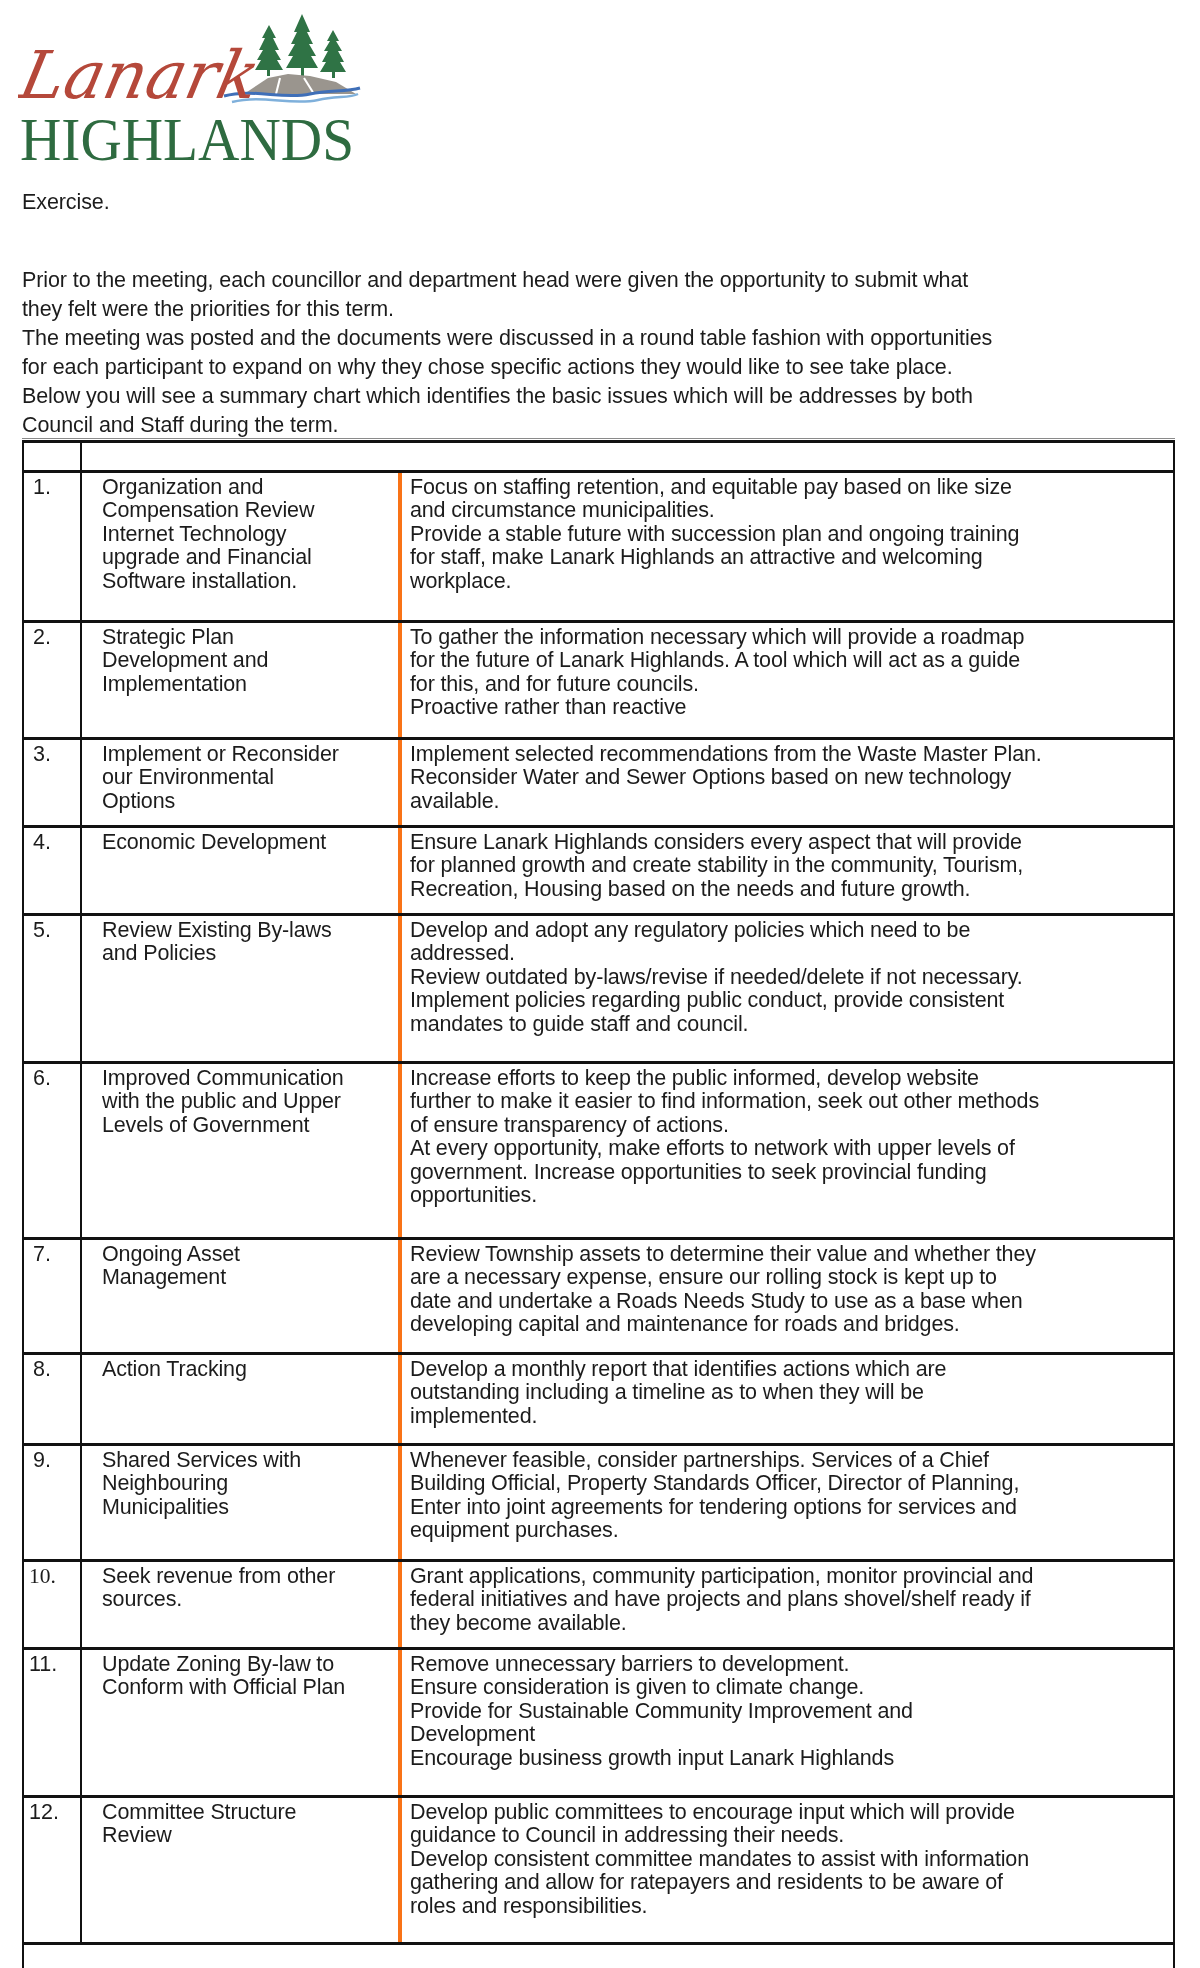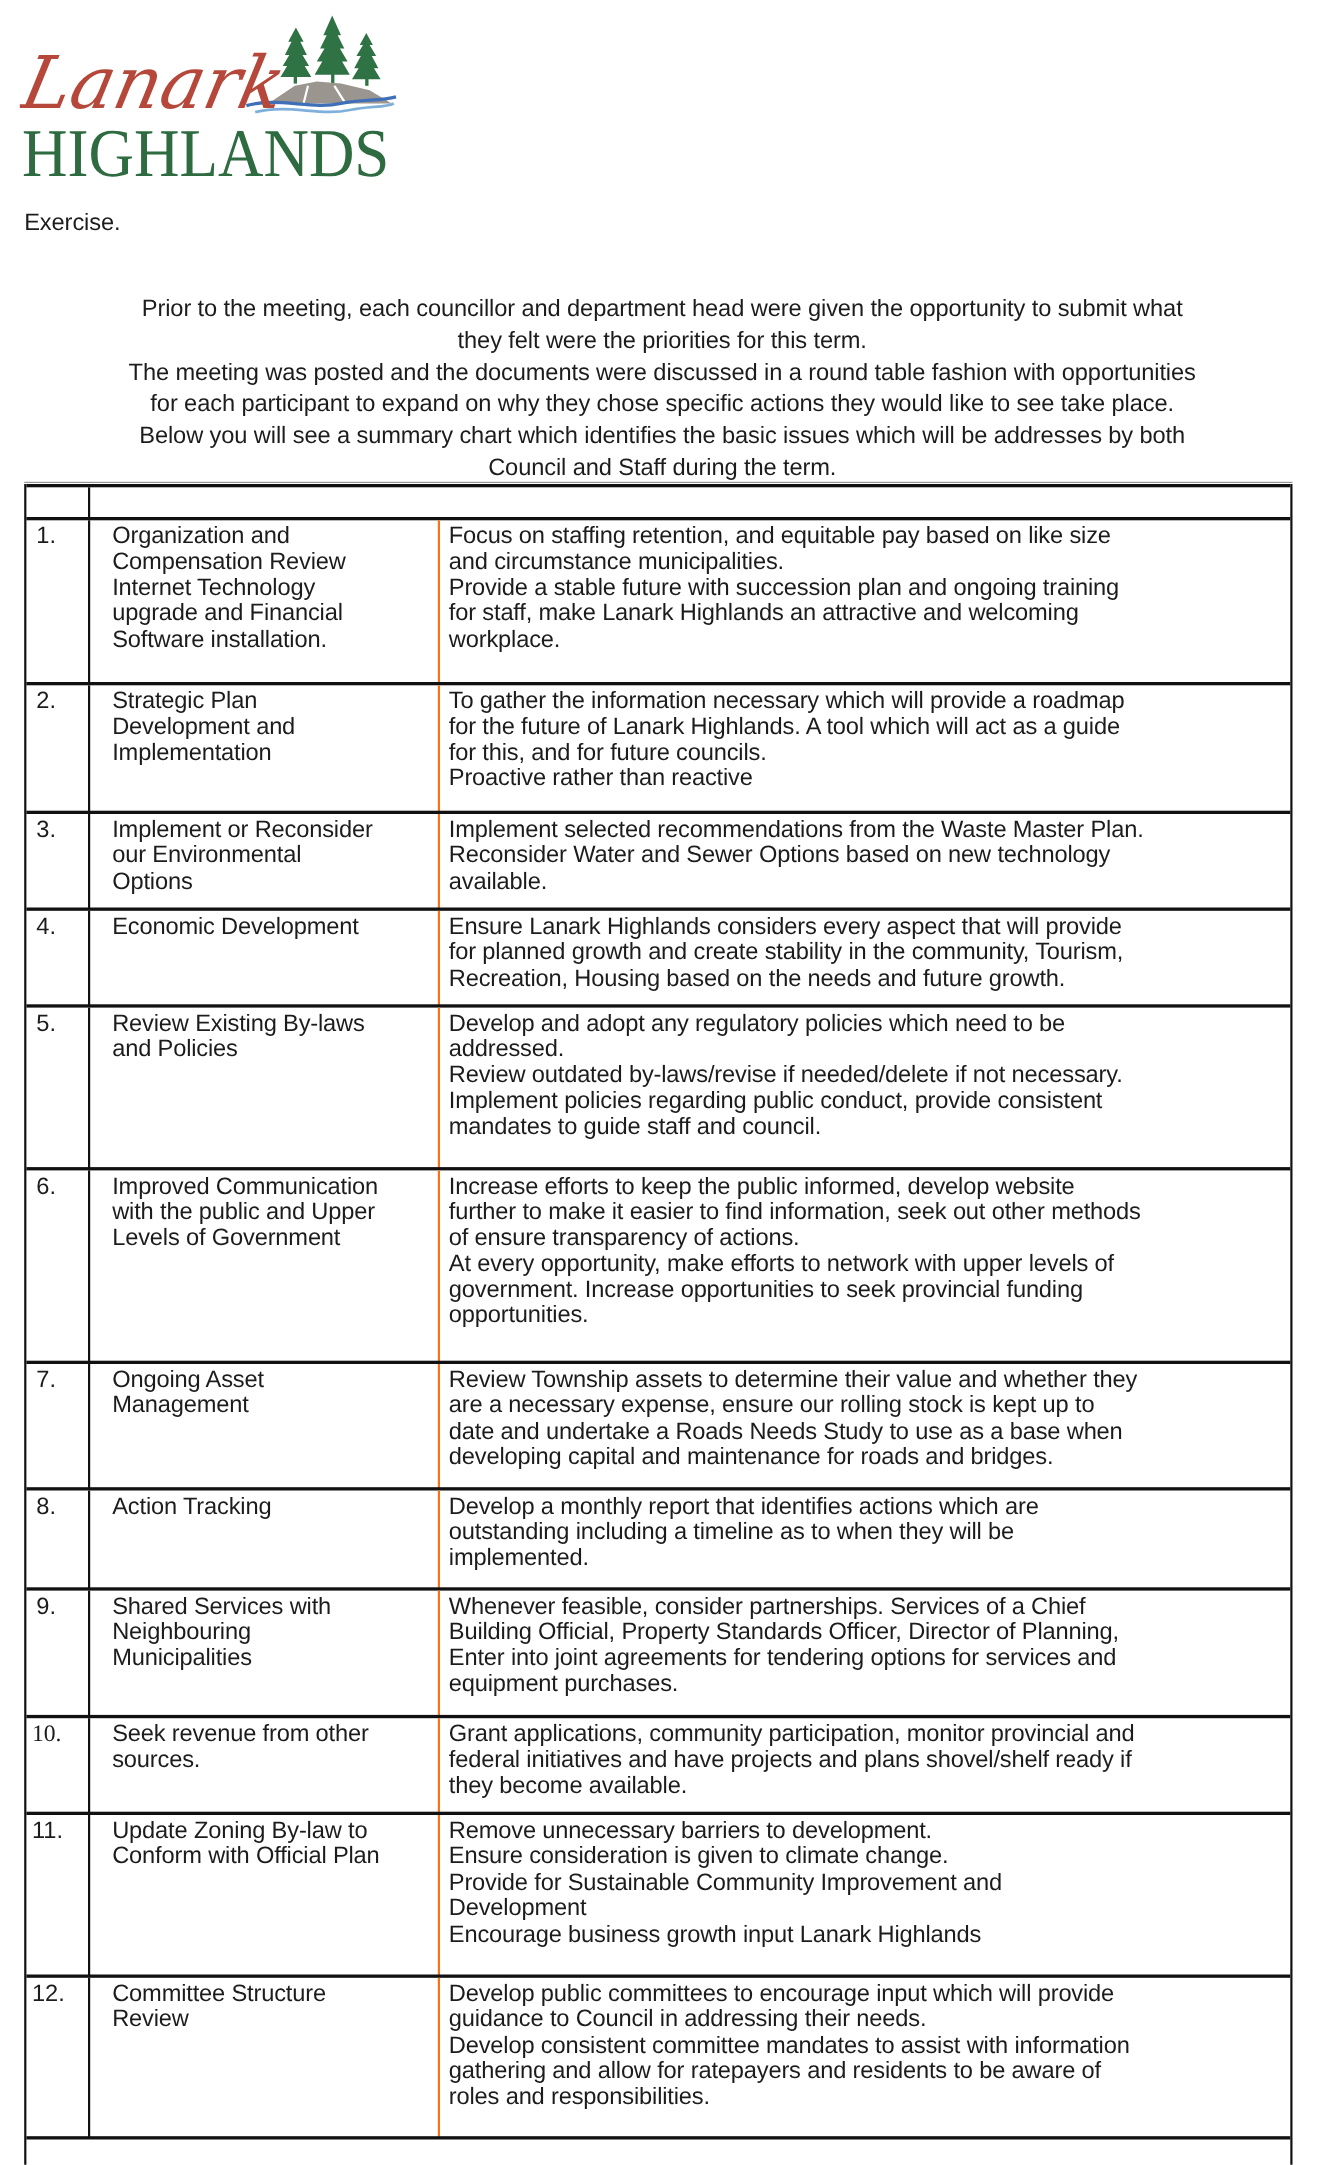--- a/index.html
+++ b/index.html
@@ -11,39 +11,39 @@
   
   .logo { position: absolute; left: 18px; top: 8px; width: 345px; height: 160px; }
   .logo svg { display: block; }
   
   .intro {
     position: absolute; left: 22px; width: 1160px;
     font-size: 21.5px; line-height: 29px; letter-spacing: -0.1px;
   }
   .intro .line { display: block; white-space: nowrap; }
   .intro-1 { top: 188px; }
-  .intro-2 { top: 266px; text-align: center; }
+  .intro-2 { top: 266px; }
   .intro-rule {
     position: absolute; left: 22px; top: 438px; width: 1153px; height: 1px;
     background: #8a8a8a;
   }
   
   .table {
     position: absolute; left: 22px; top: 440px; width: 1153px; height: 1540px;
     border-left: 2px solid #111; border-right: 2px solid #111;
     box-sizing: border-box;
   }
   .trow {
     position: absolute; left: 0; right: 0;
     border-top: 3px solid #111; box-sizing: border-box;
   }
   .cell { position: absolute; top: 0; bottom: 0; box-sizing: border-box; }
   .c-num  { left: 0; width: 56px; padding: 3px 0 0 9px; }
   .c-area { left: 56px; width: 318px; border-left: 2px solid #111; padding: 3px 0 0 20px; }
-  .c-desc { left: 374px; right: 0; border-left: 2px solid #f97316; padding: 3px 0 0 8px; }
+  .c-desc { left: 374px; right: 0; border-left: 4px solid #f97316; padding: 3px 0 0 8px; }
   .c-merged { left: 56px; right: 0; border-left: 2px solid #111; }
   .c-full { left: 0; right: 0; }
   .cell .line {
     display: block; white-space: nowrap;
     font-size: 21.5px; line-height: 23.4px; letter-spacing: -0.15px;
   }
   .num { font-size: 21.5px; line-height: 23.4px; display: block; }
 </style>
 </head>
 <body>

